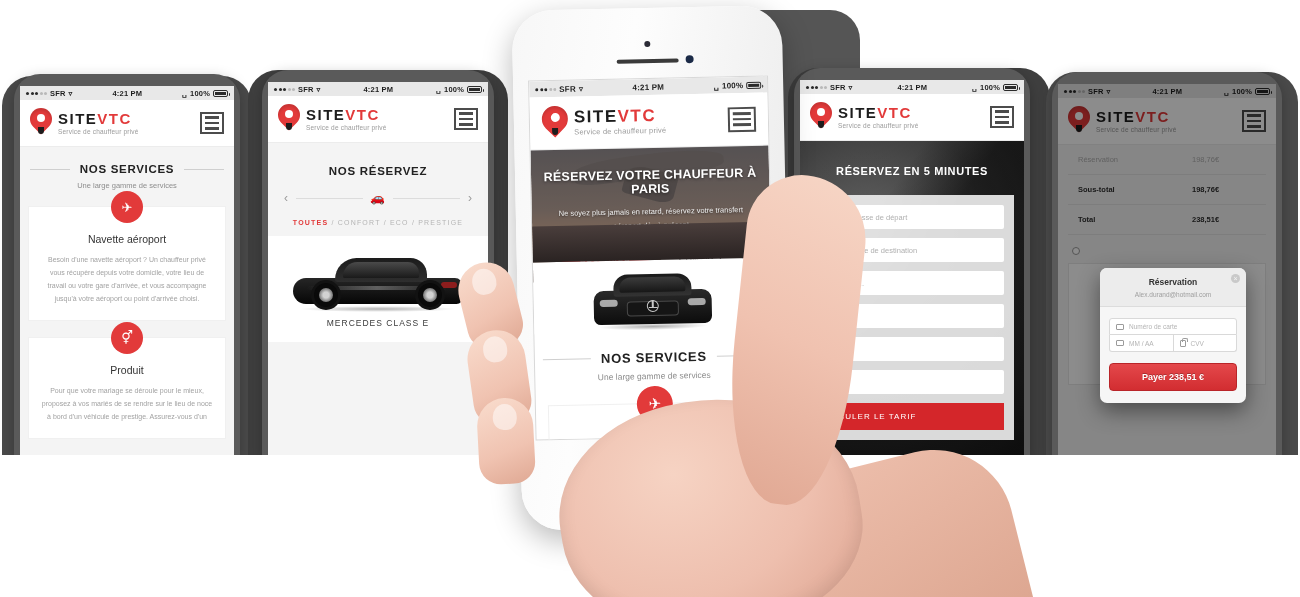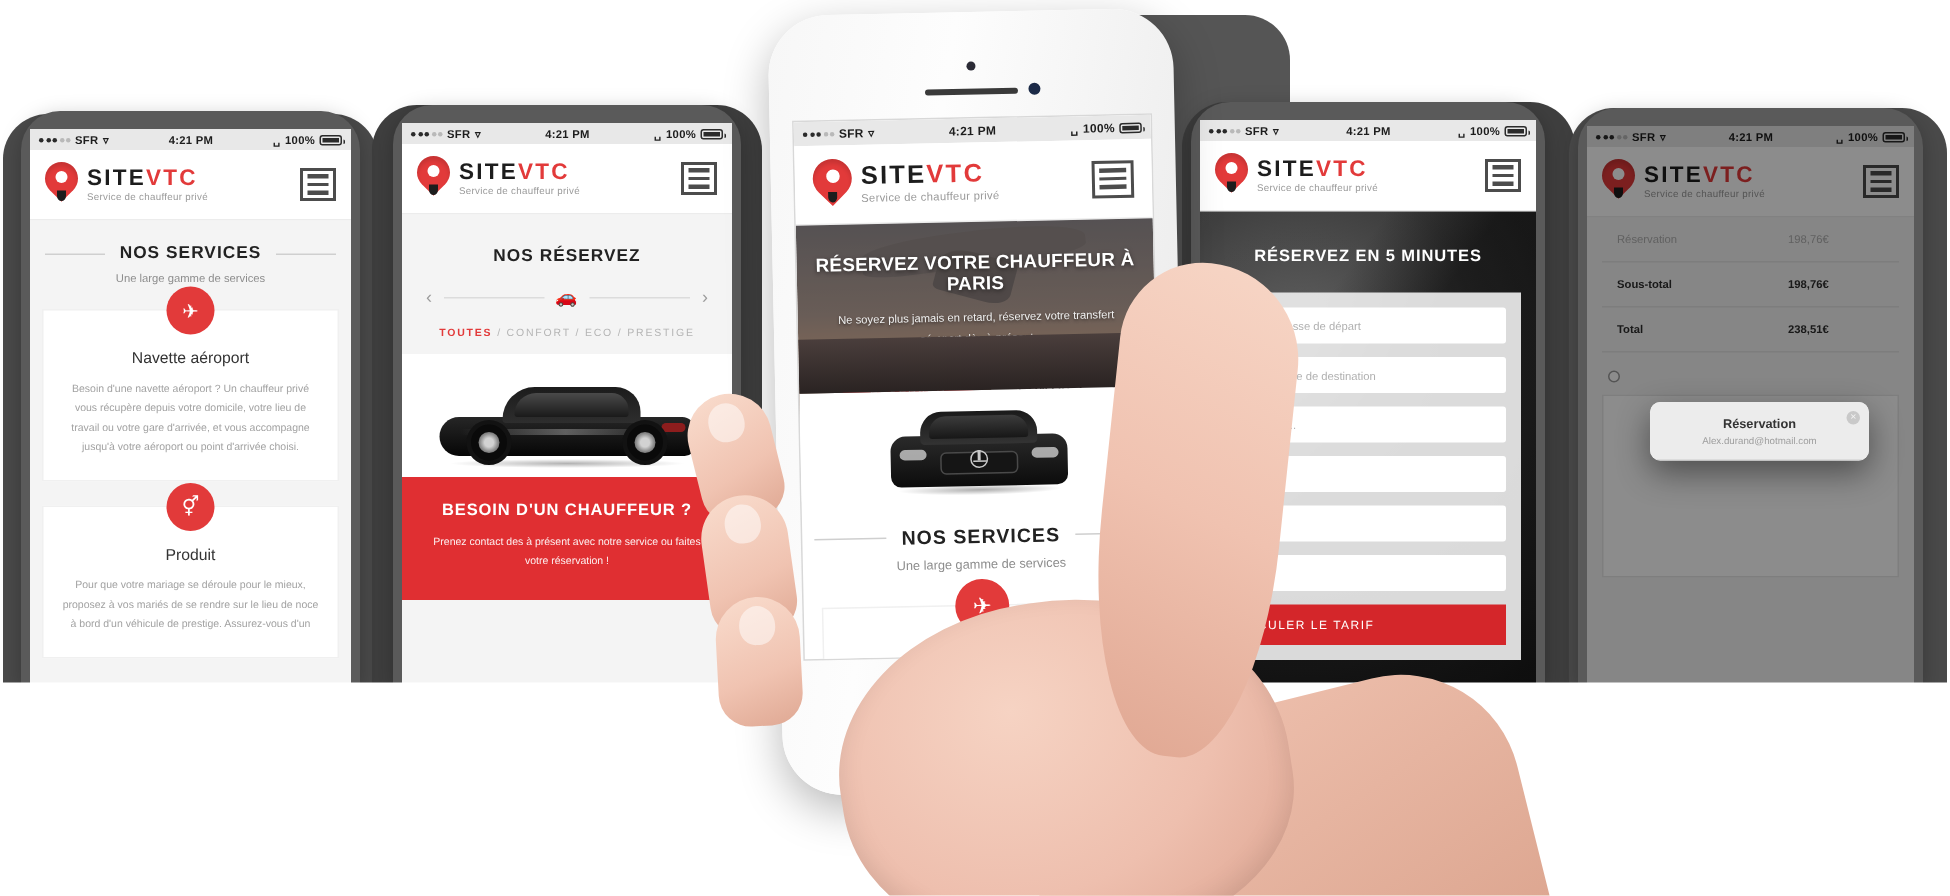--- a/index.html
+++ b/index.html
@@ -370,25 +370,22 @@
           <div class="lower"></div>
             <div class="cabin"></div>
             <div class="win"></div>
           <div class="shine"></div>
             <div class="tail"></div>
           <div class="wheel f"></div>
             <div class="wheel r"></div>
             <div class="shadow"></div>
         </div>
       </div>
-
-      <div class="cta-red">
-        <h3>BESOIN D'UN CHAUFFEUR ?</h3>
-        <p>Prenez contact des à présent avec notre service ou faites votre réservation !</p>
-      </div>
+      <div class="carname">MERCEDES CLASS E</div>
+
     </div>
   </div>
 
   <div class="phone" style="left:794px; top:68px; width:236px; height:388px;">
     <div class="screen" style="background:#1b1b1b;">
 
       <div class="statusbar">
         <div class="sb-left">
           <span class="dots">
               <i></i>
@@ -525,20 +522,37 @@
 
       <div class="dim"></div>
     </div>
   </div>
 
   <div class="paymodal">
     <div class="pm-head">
       <div class="x">×</div>
       <h4>Réservation</h4>
       <div class="mail">Alex.durand@hotmail.com</div>
+    </div>
+    <div class="pm-body">
+      <div class="pm-field top">
+        <span class="pm-ico"></span>
+        <span>Numéro de carte</span>
+      </div>
+      <div class="pm-row">
+        <div class="pm-field">
+          <span class="pm-ico"></span>
+          <span>MM / AA</span>
+        </div>
+        <div class="pm-field">
+          <span class="pm-ico lock"></span>
+          <span>CVV</span>
+        </div>
+      </div>
+      <div class="pay-btn">Payer 238,51 €</div>
     </div>
   </div>
 
   <div class="center-phone">
     <div class="cam"></div>
     <div class="speaker"></div>
     <div class="prox"></div>
 
     <div class="cscreen">
       <div class="statusbar" style="height:16px;font-size:8px;">

